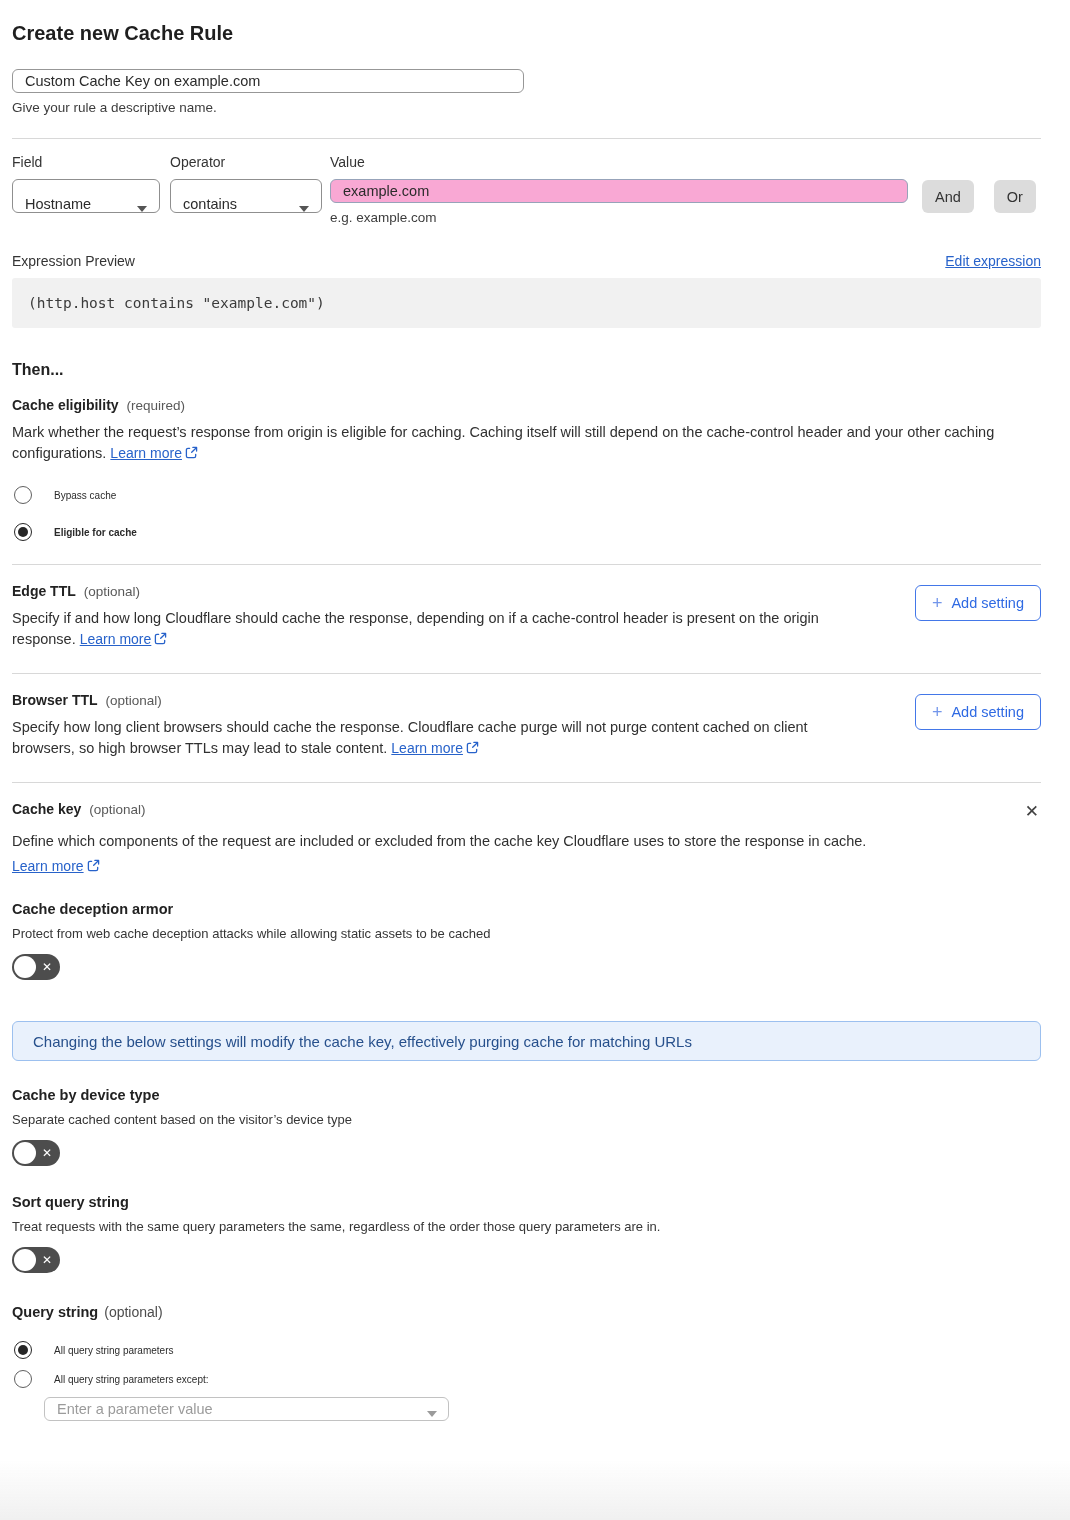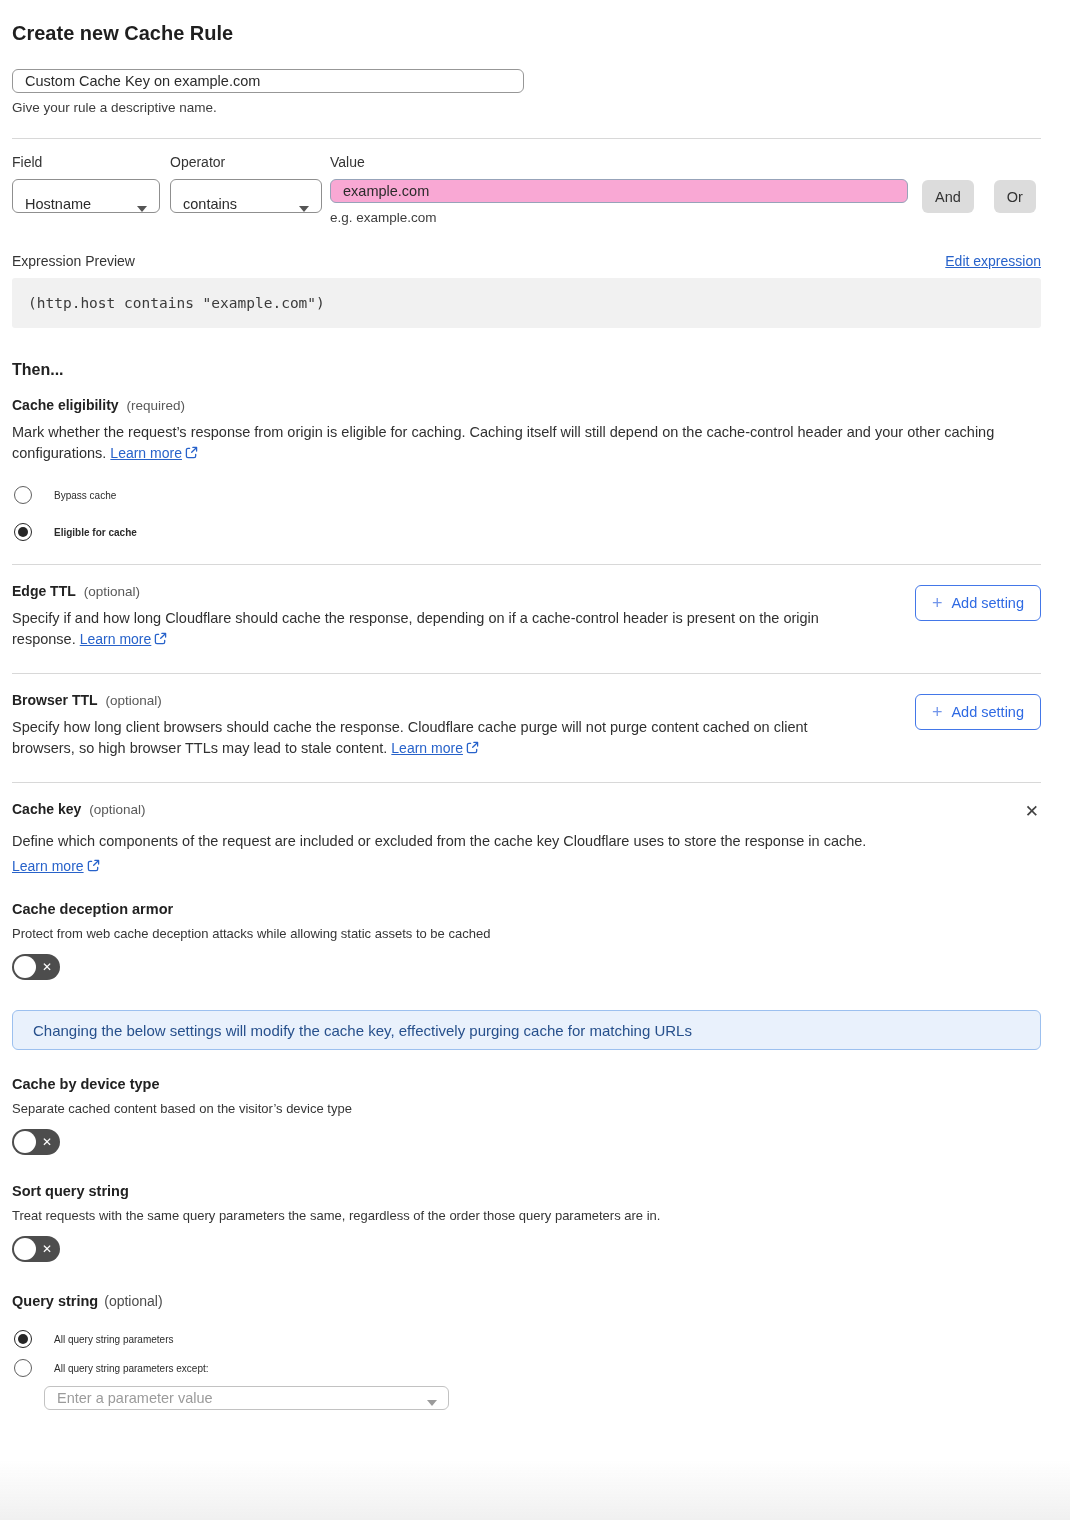--- a/index.html
+++ b/index.html
@@ -91,21 +91,21 @@
   .sub-desc { font-size: 13px; color: #363636; margin-top: 9px; }
 
   .toggle {
     width: 48px; height: 26px; border-radius: 13px; background: #4d4d4d;
     position: relative; margin-top: 13px; cursor: pointer;
   }
   .toggle .knob { position: absolute; left: 2px; top: 2px; width: 22px; height: 22px; border-radius: 50%; background: #fff; }
   .toggle .off-x { position: absolute; right: 8px; top: 50%; transform: translateY(-50%); color: #fff; font-size: 12px; }
 
   .banner {
-    margin-top: 30px; height: 40px; display: flex; align-items: center;
+    margin-top: 41px; height: 40px; display: flex; align-items: center;
     background: #e9f1fc; border: 1px solid #9cc0ef; border-radius: 6px;
     padding: 0 20px; font-size: 15px; color: #27508c;
   }
 
   .qs-title-row { margin-top: 31px; display: flex; align-items: baseline; }
   .qs-qualifier { font-size: 14px; color: #4c4c4c; margin-left: 6px; font-weight: normal; }
   .qs-option-1 { margin-top: 21px; text-align: center; }
   .qs-option-2 { margin-top: 11px; }
   .param-input-wrap { position: relative; width: 405px; margin: 9px 0 0 32px; }
   .param-input {

